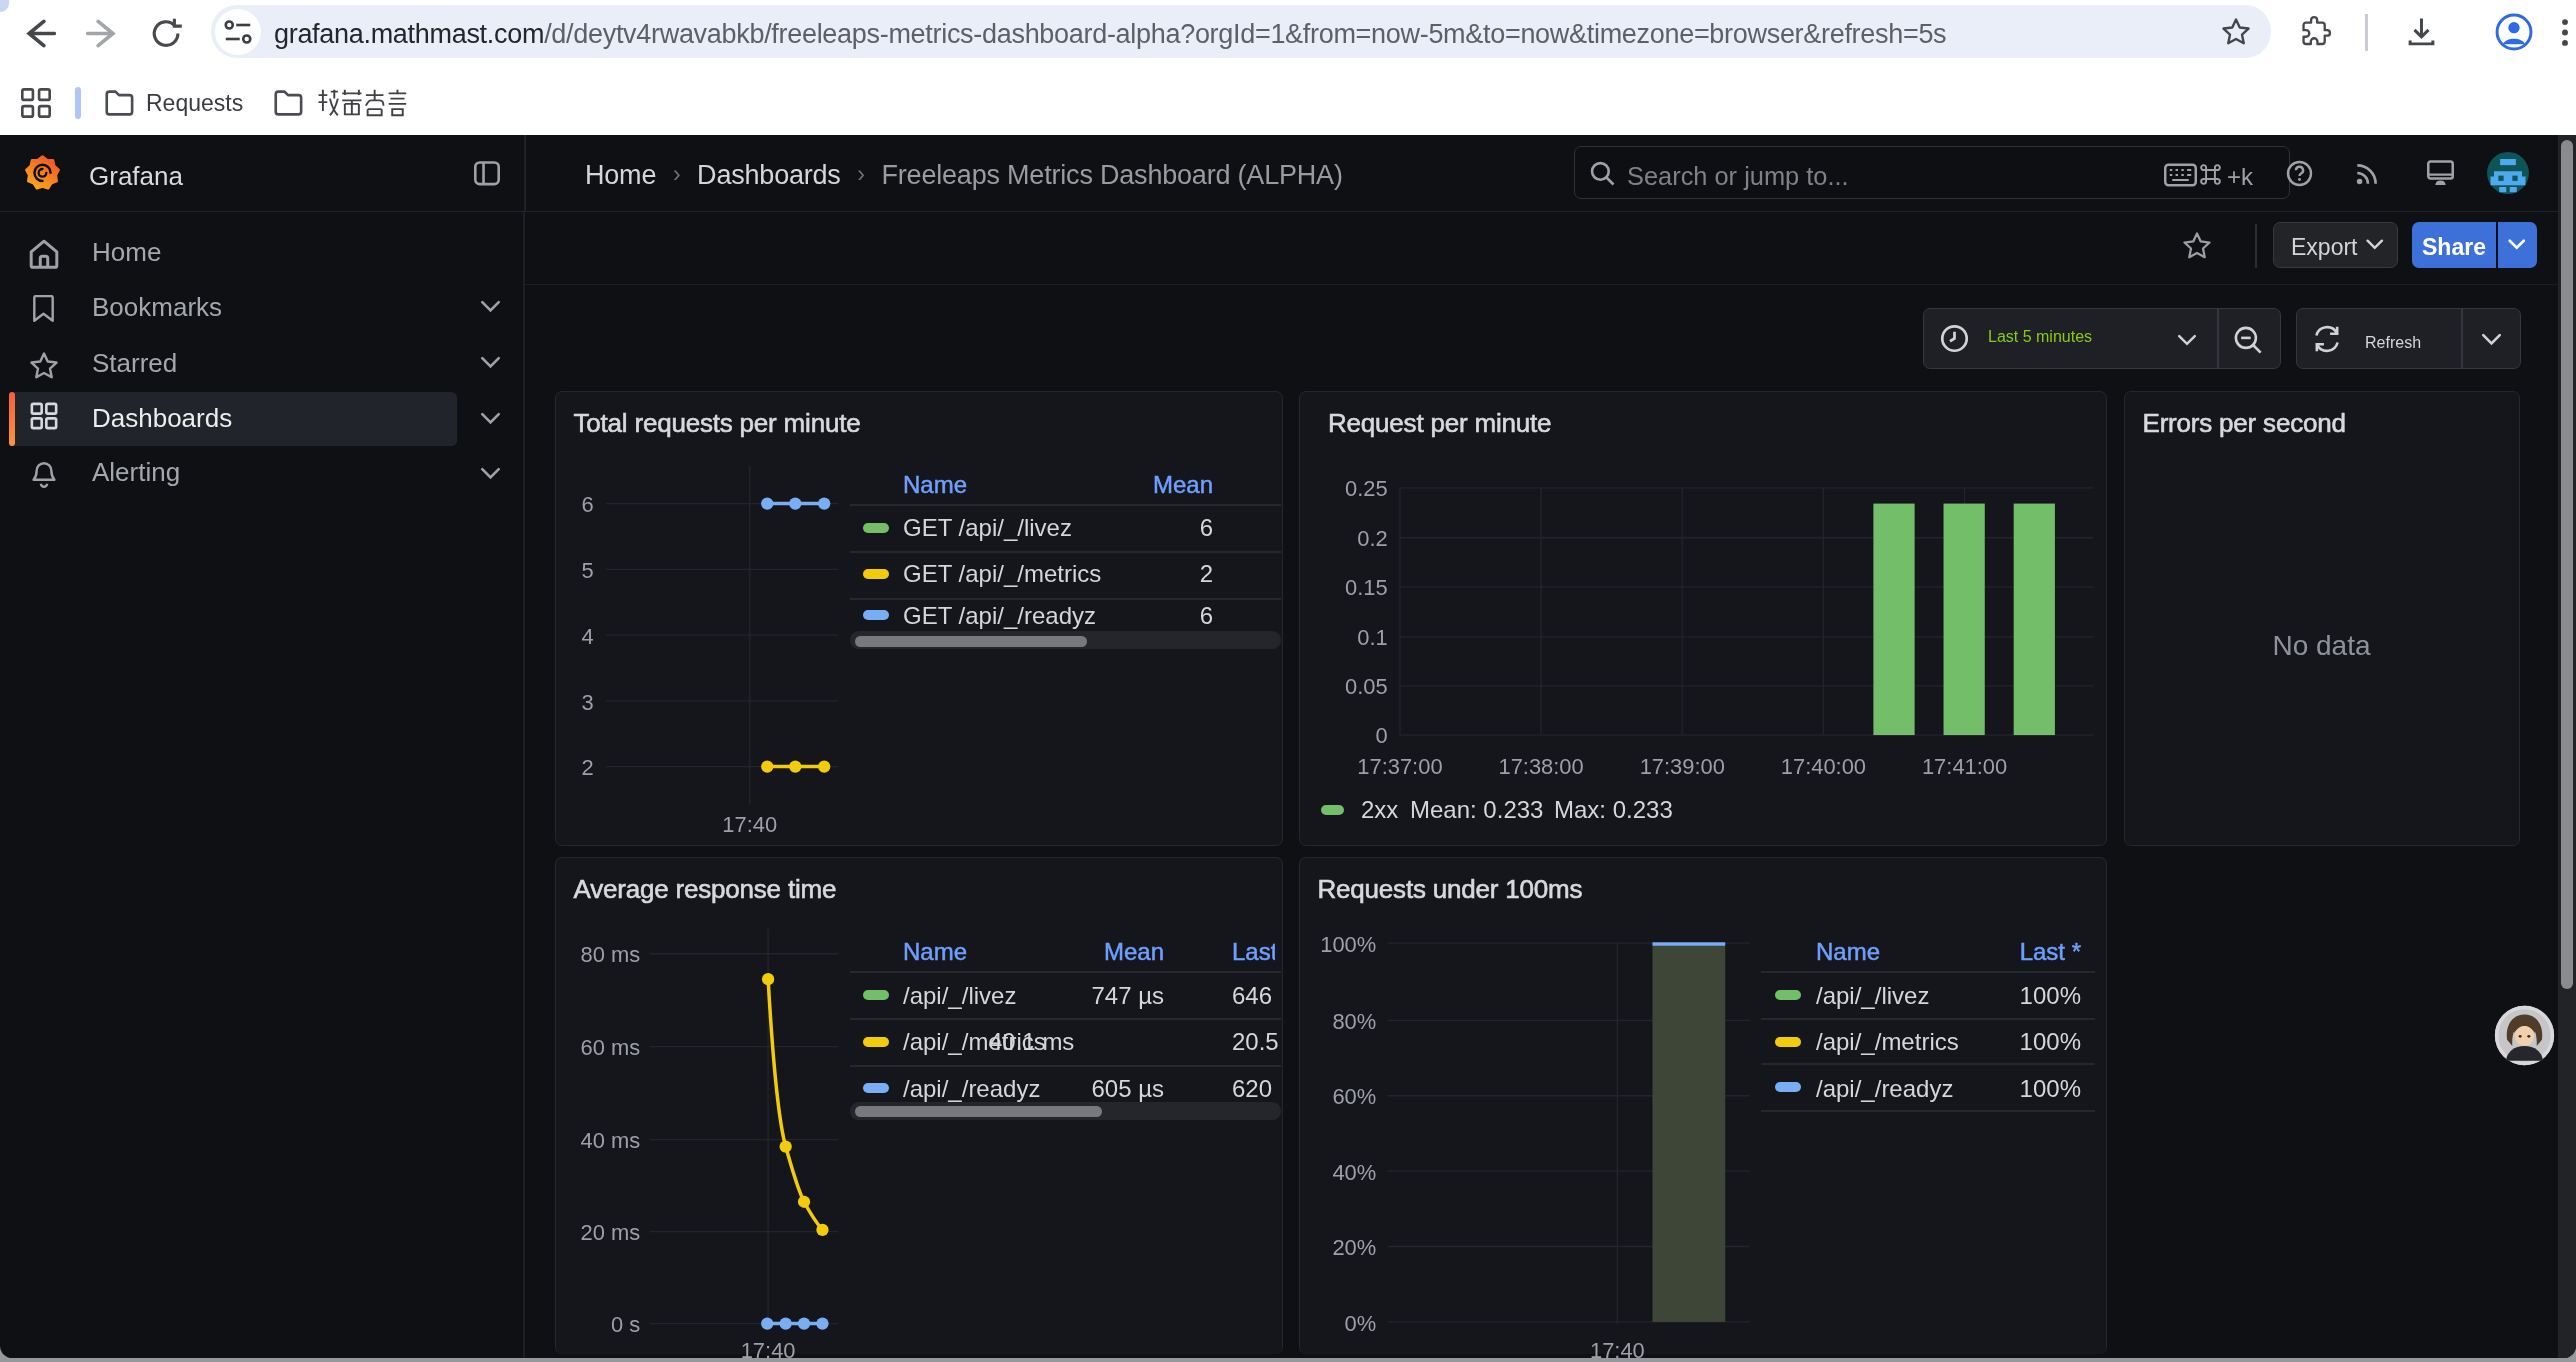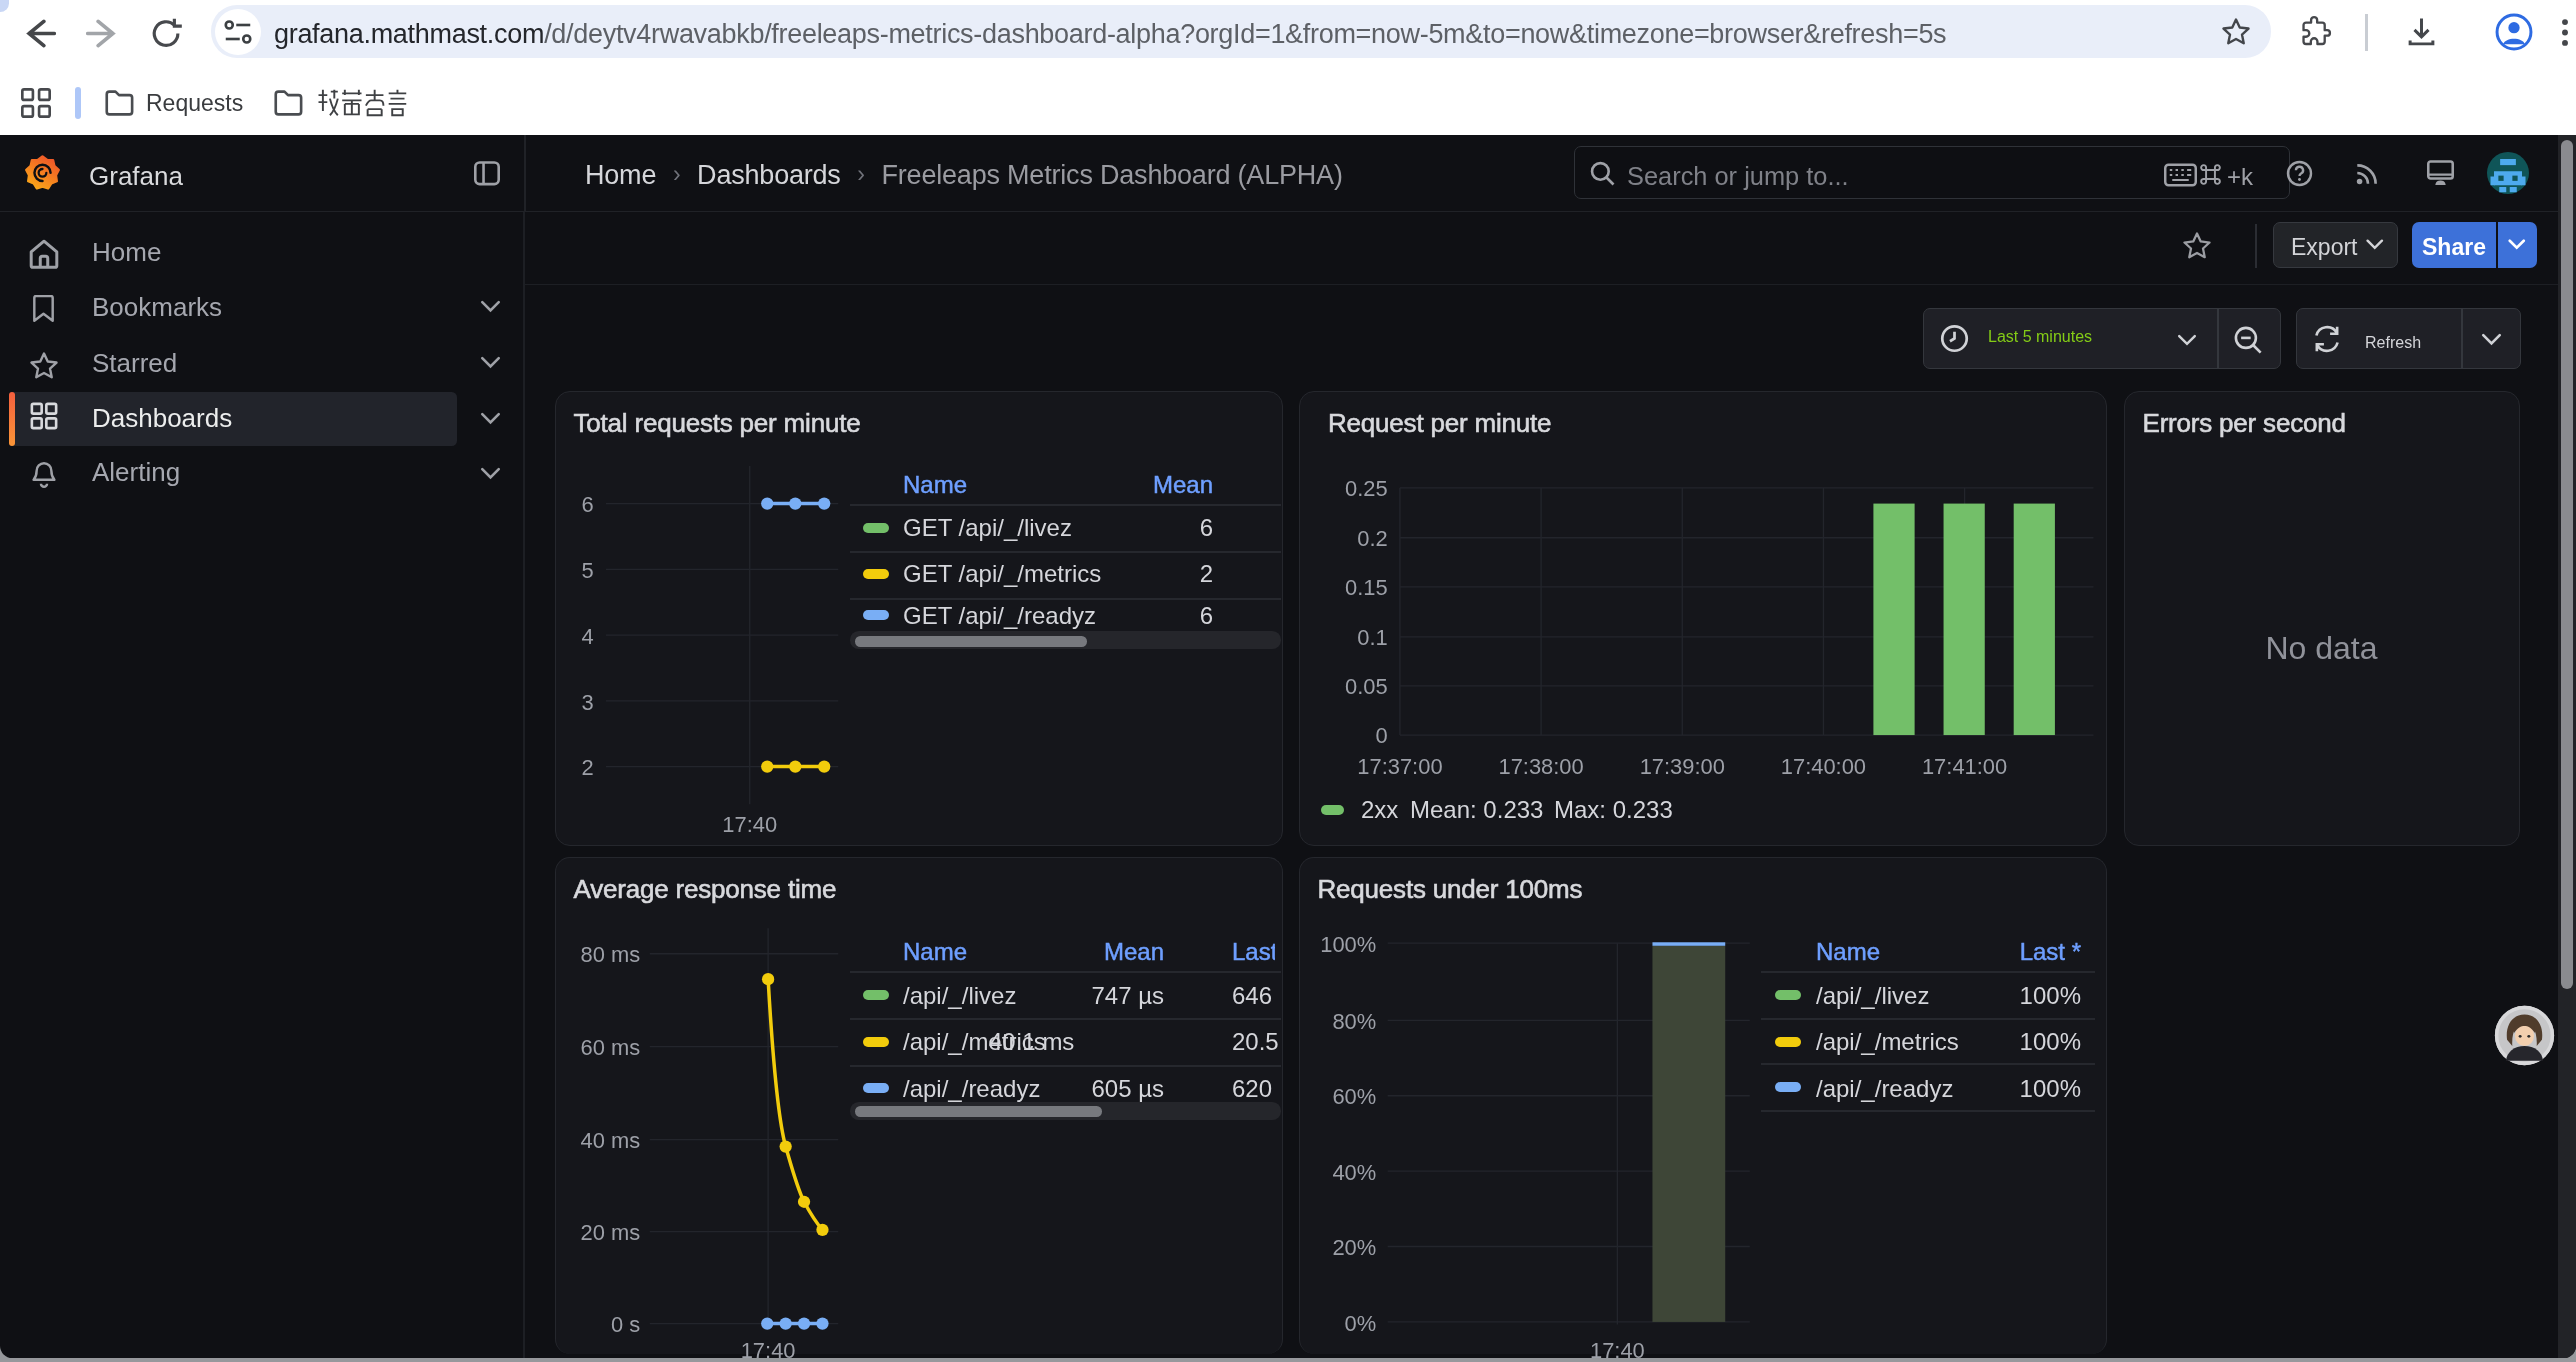--- a/index.html
+++ b/index.html
@@ -2,21 +2,21 @@
 <html style="font-size:14px"><head>
 <meta charset="utf-8">
 <style>
 *{margin:0;padding:0;box-sizing:border-box}
 html,body{width:2576px;height:1363px;overflow:hidden}
 body{font-family:"Liberation Sans",sans-serif;background:#fff;position:relative}
 .a{position:absolute}
 .ic{position:absolute}
 svg{display:block}
 .gf{background:#0f1014}
-.panel{position:absolute;background:#15161b;border:1.8px solid #25272d;border-radius:15px}
+.panel{position:absolute;background:#15161b;border:1.8px solid #25272d;border-radius:7px}
 .ptitle{position:absolute;left:17.5px;top:16px;font-size:26px;font-weight:500;color:#d8d9dd;letter-spacing:-0.2px;-webkit-text-stroke:0.6px #d8d9dd}
 .axlab{fill:#9da0a8;font-size:25px;font-family:"Liberation Sans",sans-serif}
 .leg-h{position:absolute;font-size:24px;font-weight:500;color:#6e9fff;line-height:27px;-webkit-text-stroke:0.5px #6e9fff}
 .leg-t{position:absolute;font-size:24px;color:#d5d6db;white-space:nowrap;line-height:27px}
 .sep{position:absolute;height:1.8px;background:#26282e}
 .pill{position:absolute;width:26px;height:9.6px;border-radius:5.3px}
 .menutxt{position:absolute;left:92px;font-size:26px;color:#a5a7af}
 </style>
 </head>
 <body>
@@ -334,21 +334,21 @@
         <rect x="814" y="127" width="47" height="264" fill="#73bf69"></rect>
   </svg>
   <div class="pill" style="left:21px;top:413px;width:23px;background:#73bf69"></div>
   <div class="leg-t" style="left:61px;top:404px">2xx</div>
   <div class="leg-t" style="left:110px;top:404px">Mean: 0.233</div>
   <div class="leg-t" style="left:254px;top:404px">Max: 0.233</div>
  </div>
 
  <div class="panel" style="left:2124px;top:256px;width:396px;height:455px">
   <div class="ptitle">Errors per second</div>
-  <div class="a" style="left:0;top:238px;width:393px;text-align:center;font-size:32px;color:#90929a">No data</div>
+  <div class="a" style="left:0;top:238px;width:393px;text-align:center;font-size:28px;color:#90929a">No data</div>
  </div>
 
  <div class="panel" style="left:555px;top:722px;width:728px;height:497px;border-bottom:none">
   <div class="ptitle">Average response time</div>
   <svg class="a" style="left:0;top:0" width="724" height="507" viewBox="0 0 826 578">
    <g stroke="#23252c" stroke-width="1.5">
     <line x1="107" y1="109" x2="322" y2="109"></line>
           <line x1="107" y1="215" x2="322" y2="215"></line>
           <line x1="107" y1="321" x2="322" y2="321"></line>
           <line x1="107" y1="426" x2="322" y2="426"></line>

